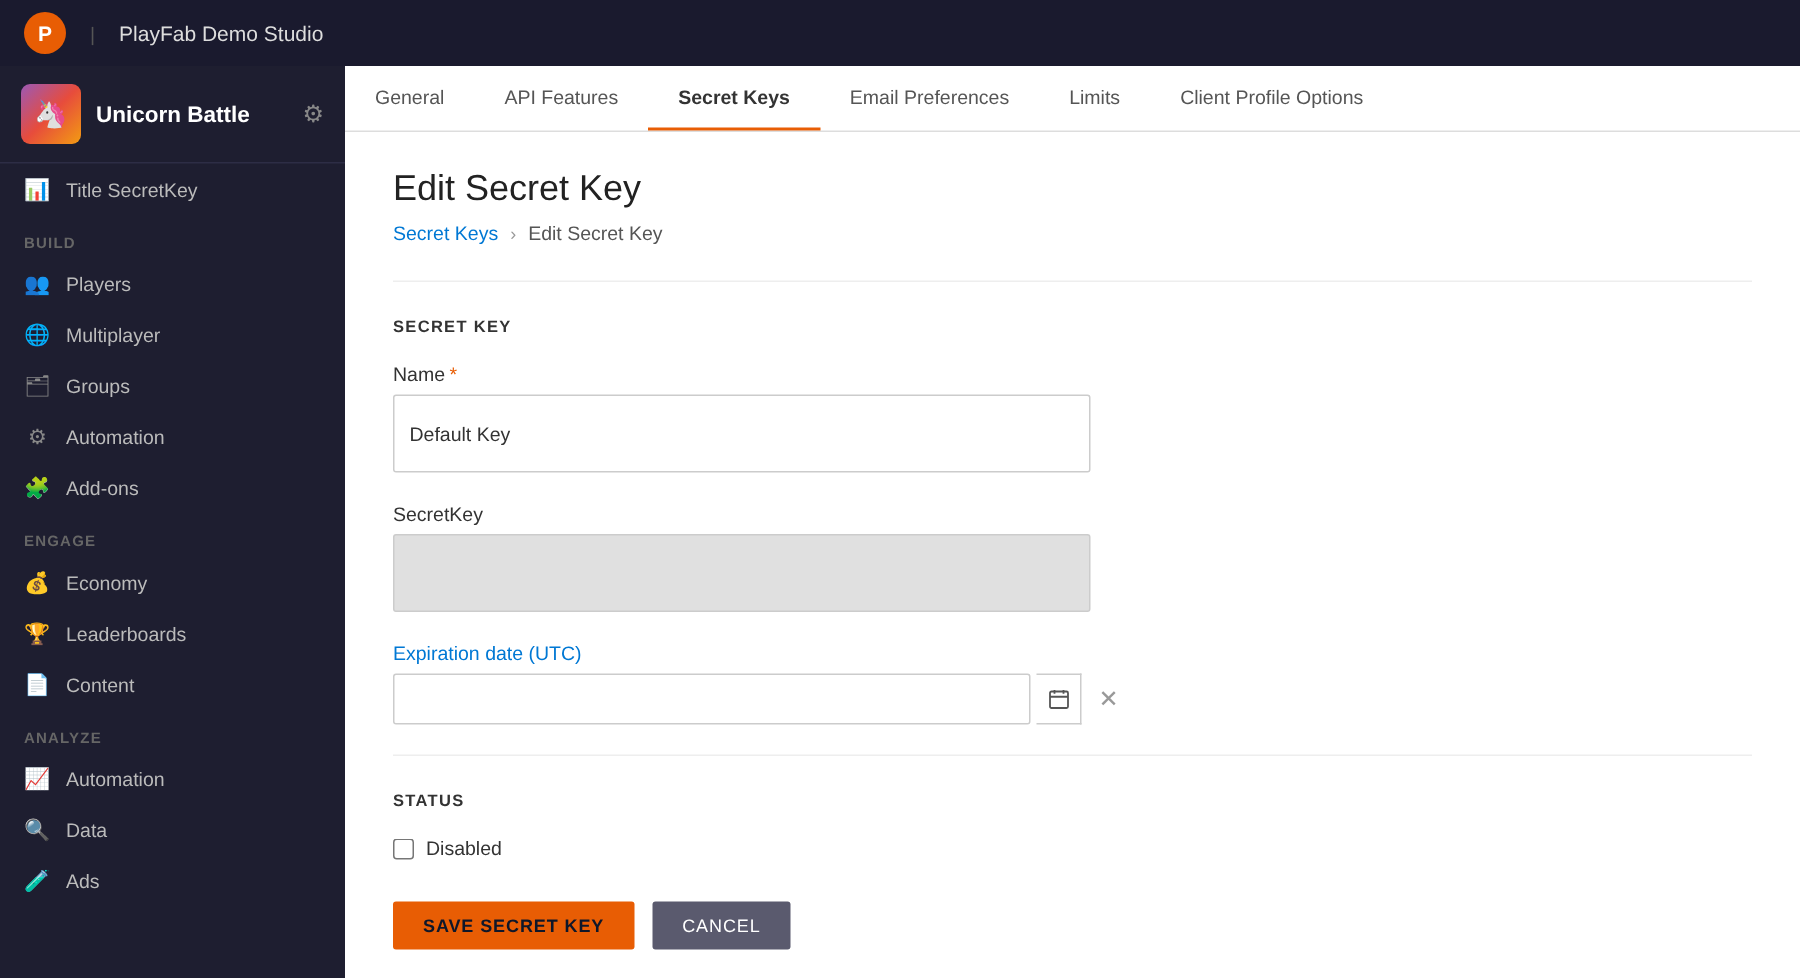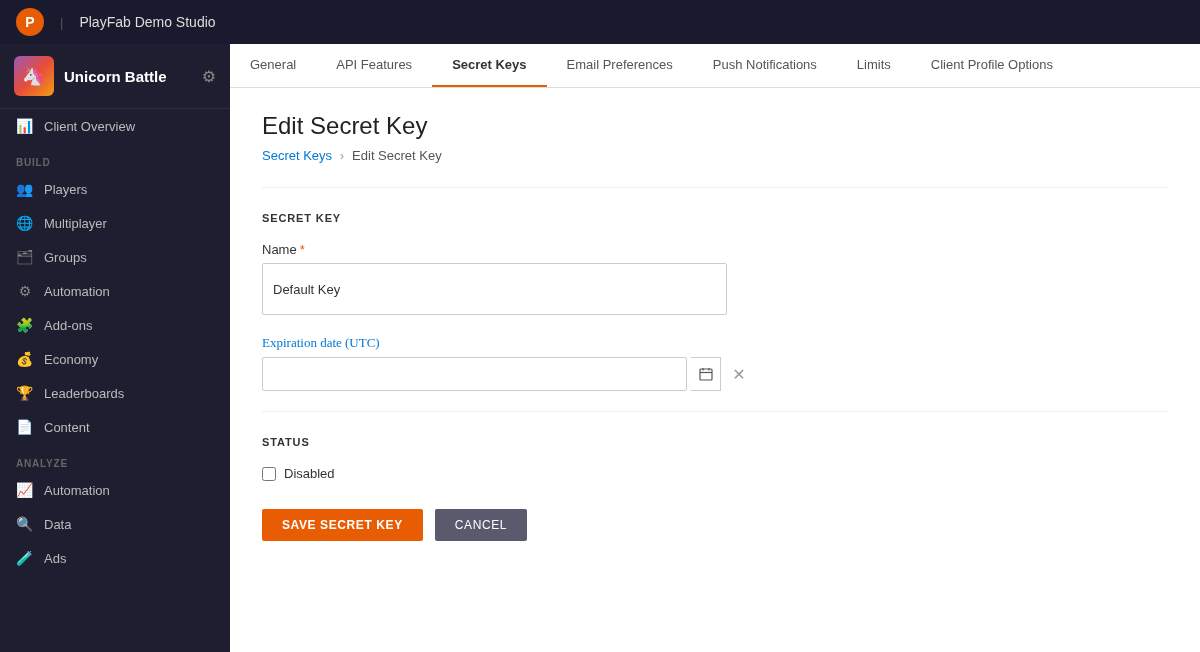--- a/index.html
+++ b/index.html
@@ -195,21 +195,20 @@
       color: #333;
       margin-bottom: 6px;
       display: block;
     }
     .form-label .required {
       color: #e85d04;
       margin-left: 3px;
     }
     .form-label-blue {
       color: #0078d4;
-      font-family: Liberation Serif, serif;
     }
     .form-input {
       width: 465px;
       height: 52px;
       border: 1px solid #ccc;
       border-radius: 2px;
       padding: 0 10px;
       font-size: 13px;
       color: #333;
       outline: none;
@@ -275,21 +274,21 @@
     }
 
     .action-buttons {
       display: flex;
       gap: 12px;
       align-items: center;
       margin-top: 8px;
     }
     .btn-save {
       background: #e85d04;
-      color: #ffffff;
+      color: #0f172a;
       border: none;
       padding: 9px 20px;
       font-size: 12px;
       font-weight: 700;
       letter-spacing: 0.05em;
       text-transform: uppercase;
       cursor: pointer;
       border-radius: 2px;
     }
     .btn-cancel {
@@ -319,21 +318,21 @@
   <div class="sidebar">
 
     <div class="sidebar-game">
       <div class="game-avatar">🦄</div>
       <span class="game-name">Unicorn Battle</span>
       <span class="gear-icon">⚙</span>
     </div>
 
     <div class="sidebar-nav-item">
       <span class="sidebar-nav-icon">📊</span>
-      <span>Client Overview</span>
+      <span>Title SecretKey</span>
     </div>
 
     <div class="sidebar-section-label">BUILD</div>
 
     <div class="sidebar-nav-item">
       <span class="sidebar-nav-icon">👥</span>
       <span>Players</span>
     </div>
     <div class="sidebar-nav-item">
       <span class="sidebar-nav-icon">🌐</span>
@@ -345,20 +344,21 @@
     </div>
     <div class="sidebar-nav-item">
       <span class="sidebar-nav-icon">⚙</span>
       <span>Automation</span>
     </div>
     <div class="sidebar-nav-item">
       <span class="sidebar-nav-icon">🧩</span>
       <span>Add-ons</span>
     </div>
 
+    <div class="sidebar-section-label">ENGAGE</div>
     <div class="sidebar-nav-item">
       <span class="sidebar-nav-icon">💰</span>
       <span>Economy</span>
     </div>
     <div class="sidebar-nav-item">
       <span class="sidebar-nav-icon">🏆</span>
       <span>Leaderboards</span>
     </div>
     <div class="sidebar-nav-item">
       <span class="sidebar-nav-icon">📄</span>
@@ -381,21 +381,20 @@
 
   </div>
 
   <div class="content-area">
 
     <div class="tab-bar">
       <div class="tab-item">General</div>
       <div class="tab-item">API Features</div>
       <div class="tab-item active">Secret Keys</div>
       <div class="tab-item">Email Preferences</div>
-      <div class="tab-item">Push Notifications</div>
       <div class="tab-item">Limits</div>
       <div class="tab-item">Client Profile Options</div>
     </div>
 
     <div class="page-content">
 
       <h1 class="page-title">Edit Secret Key</h1>
 
       <div class="breadcrumb">
         <span class="breadcrumb-link">Secret Keys</span>
@@ -407,20 +406,26 @@
 
       <div class="section-label">SECRET KEY</div>
 
       <div class="form-group">
         <label class="form-label">
           <span>Name</span><span class="required">*</span>
         </label>
         <input class="form-input" type="text" value="Default Key" style="">
       </div>
 
+      <div class="form-group">
+        <label class="form-label">
+          <span>SecretKey</span>
+        </label>
+        <input class="form-input form-input-redacted" type="text" readonly="" value="••••••••••••••••••••••••••••••••••••••••••••••••••••••••••••••" style="">
+      </div>
 
       <div class="form-group">
         <label class="form-label form-label-blue">
           <span>Expiration date (UTC)</span>
         </label>
         <div class="date-input-wrapper">
           <input class="date-input" type="text" placeholder="" style="">
           <div class="date-icon-btn">
             <svg width="14" height="14" viewBox="0 0 14 14" fill="none">
               <rect x="1" y="2" width="12" height="11" rx="1" stroke="#555" stroke-width="1.2" fill="none"></rect>

